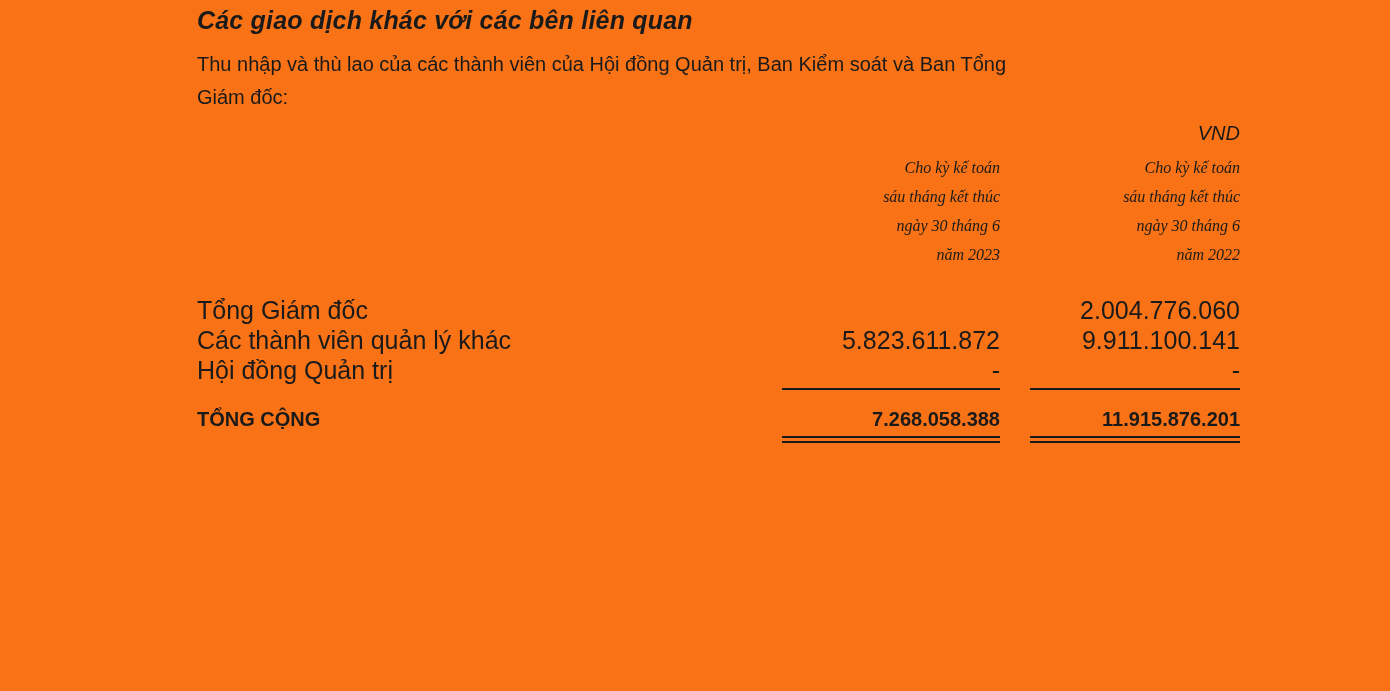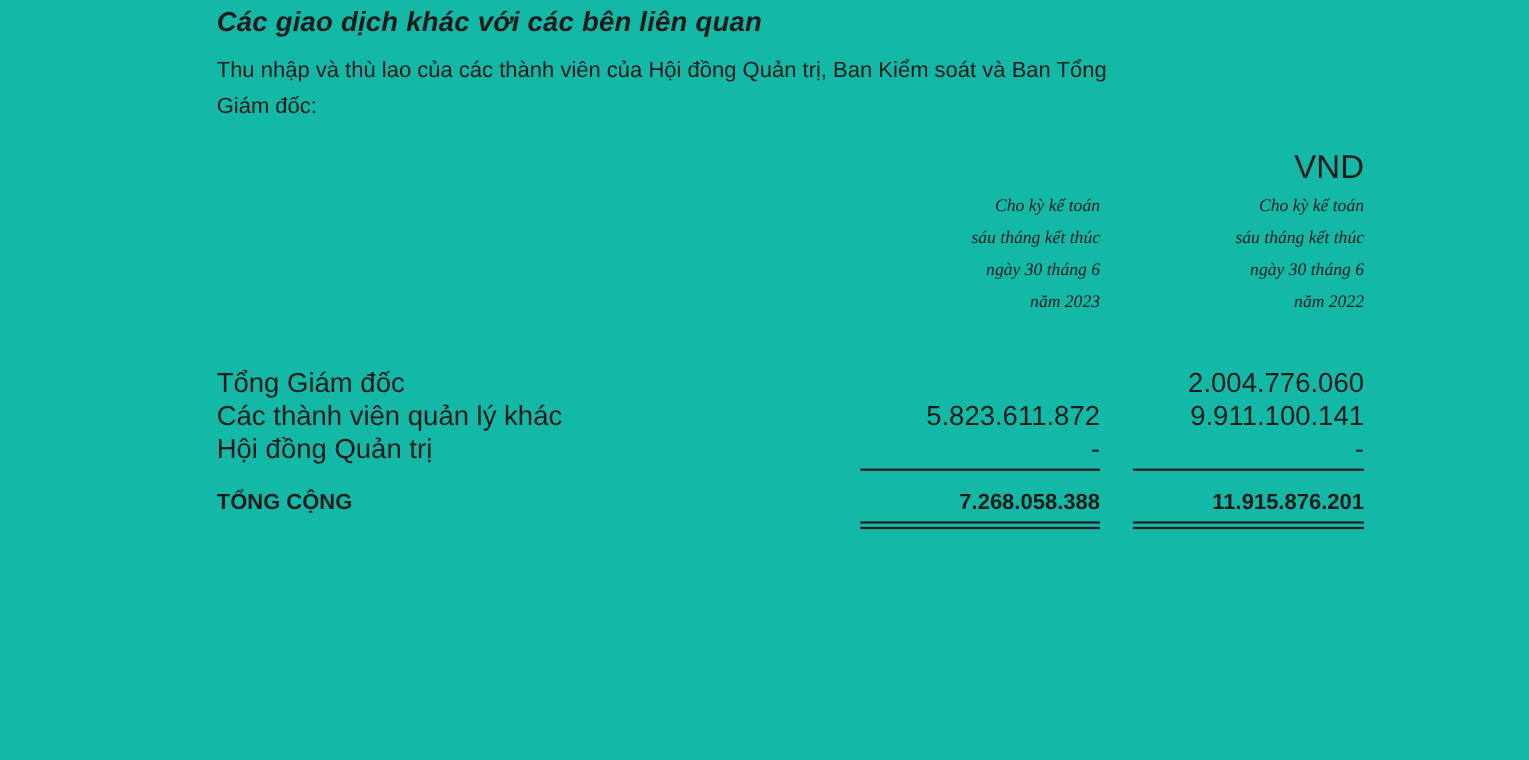--- a/index.html
+++ b/index.html
@@ -1,21 +1,21 @@
 <!DOCTYPE html>
 <html><head>
 <meta charset="utf-8">
 <style>
   * { margin: 0; padding: 0; box-sizing: border-box; }
   html, body { background: #ffffff; }
   .page {
     position: relative;
     width: 1390px;
     height: 691px;
-    background: #14b8a6;
+    background: #f97316;
     color: #1a1a1a;
     font-family: "Liberation Sans", "DejaVu Sans", sans-serif;
     overflow: hidden;
   }
   .content {
     position: absolute;
     left: 197px;
     top: 0;
     width: 1043px;
     display: flow-root;
@@ -28,38 +28,39 @@
     font-style: italic;
     letter-spacing: 0.2px;
   }
   .intro {
     margin-top: 12px;
     font-size: 20px;
     line-height: 33px;
     white-space: pre-line;
   }
   .currency {
-    margin-top: 24px;
+    margin-top: 4px;
     text-align: right;
-    font-size: 30px;
+    font-style: italic;
+    font-size: 20px;
     line-height: 30px;
   }
   .fin-table { margin-top: 5px; }
   .row { display: flex; align-items: baseline; }
   .label-cell { flex: 1 1 auto; }
   .value-cell { width: 218px; text-align: right; flex: 0 0 auto; }
   .value-cell + .value-cell { width: 210px; margin-left: 30px; }
   .header-row .value-cell {
     font-style: italic;
     font-size: 16px;
     line-height: 29px;
     white-space: pre-line;
     font-family: Liberation Serif, serif;
   }
-  .data-rows { margin-top: 44px; font-size: 25px; }
+  .data-rows { margin-top: 26px; font-size: 25px; }
   .data-row { line-height: 30px; }
   .dash-row .value-cell {
     border-bottom: 2px solid #1a1a1a;
     padding-bottom: 3px;
   }
   .total-row {
     margin-top: 14px;
     font-weight: 700;
     font-size: 20px;
     line-height: 30px;

